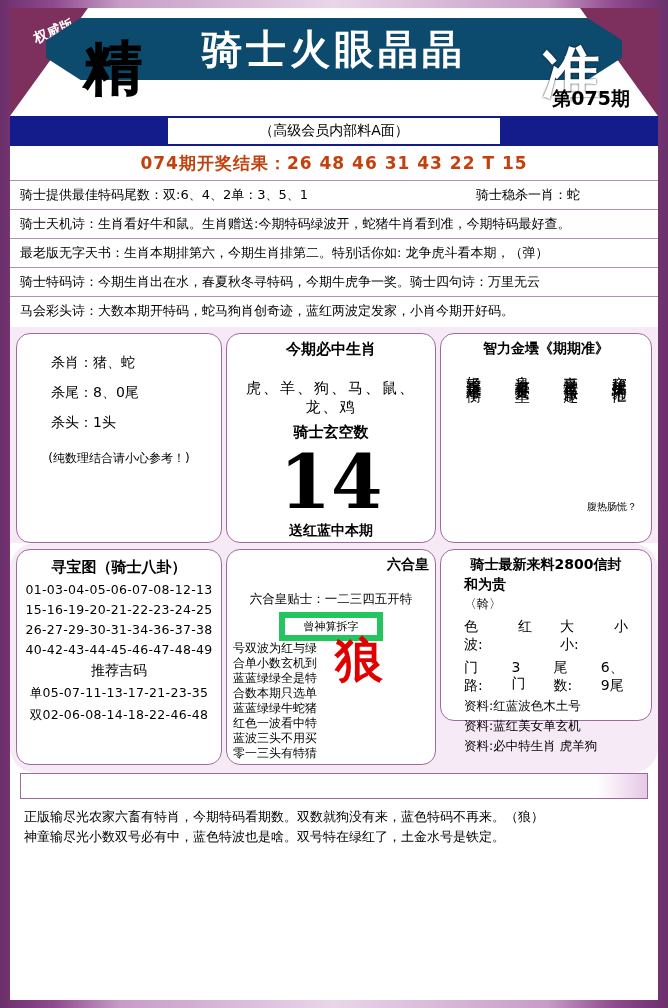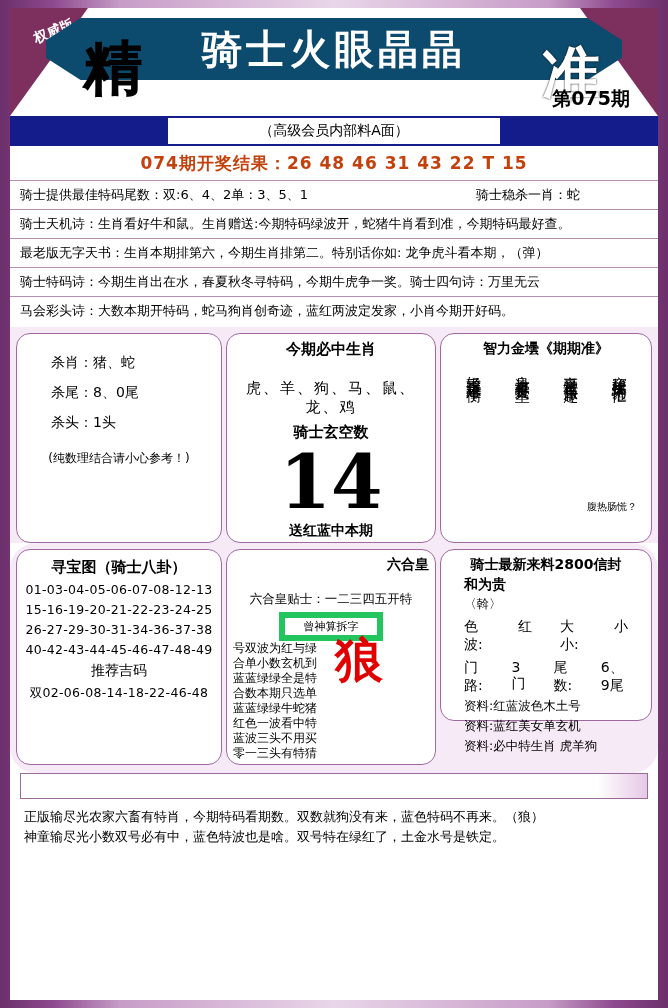--- a/index.html
+++ b/index.html
@@ -244,20 +244,21 @@
 
   <div class="low">
 
     <div class="card card-zb">
       <div class="t">寻宝图（骑士八卦）</div>
       <div class="num">01-03-04-05-06-07-08-12-13</div>
       <div class="num">15-16-19-20-21-22-23-24-25</div>
       <div class="num">26-27-29-30-31-34-36-37-38</div>
       <div class="num">40-42-43-44-45-46-47-48-49</div>
       <div class="t2">推荐吉码</div>
+      <div class="num">单05-07-11-13-17-21-23-35</div>
       <div class="num">双02-06-08-14-18-22-46-48</div>
     </div>
 
     <div class="card card-liu">
       <div class="t">六合皇</div>
       <div class="sub">六合皇贴士：一二三四五开特</div>
       <div class="chai">曾神算拆字</div>
       <div class="wolf">狼</div>
       <div class="lines">
         <div>号双波为红与绿</div>

